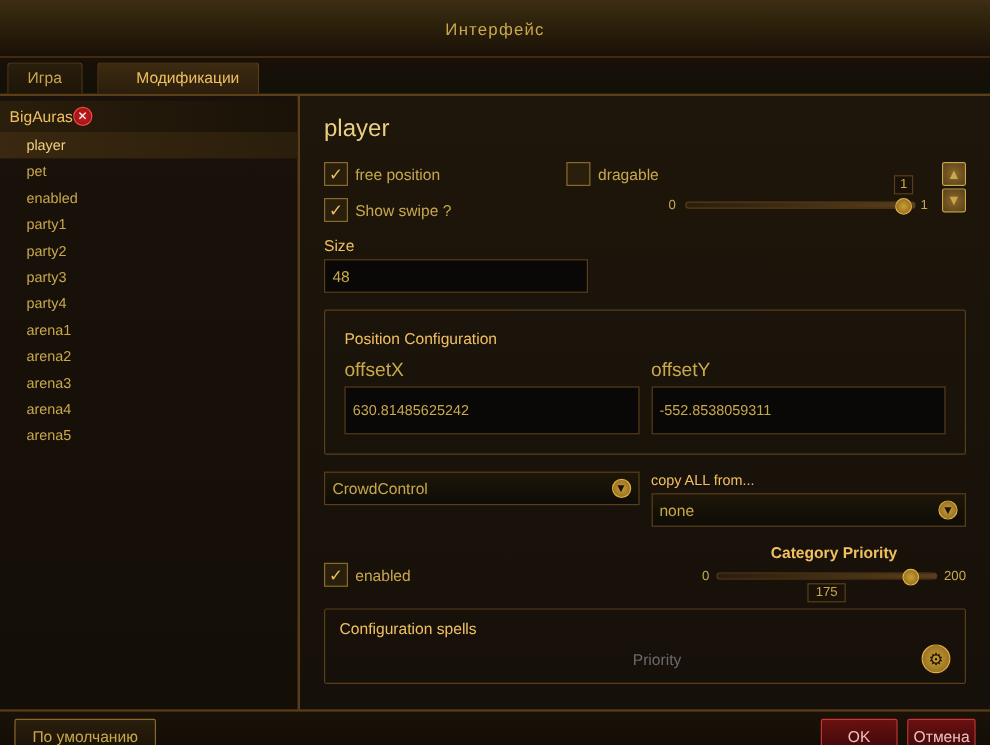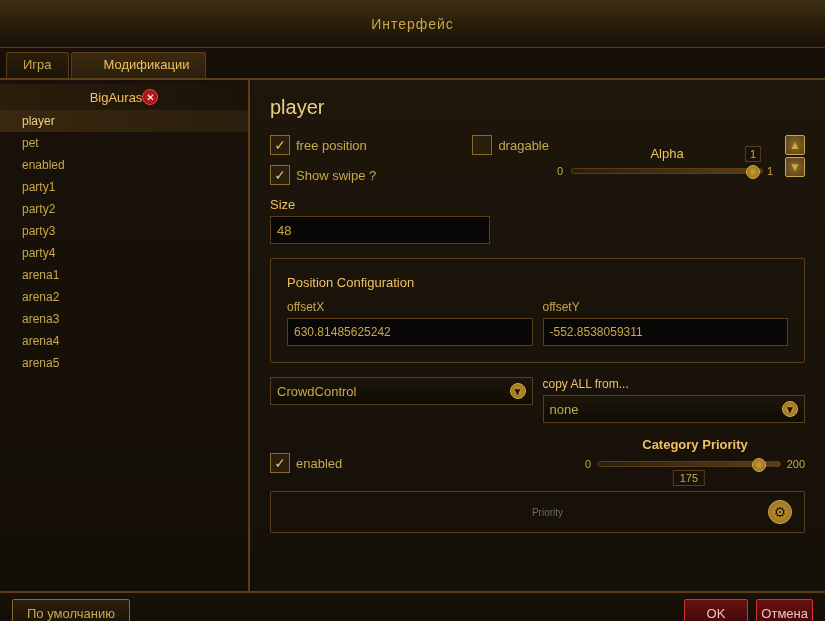--- a/index.html
+++ b/index.html
@@ -32,21 +32,21 @@
       font-size: 14px;
       letter-spacing: 1px;
     }
 
     
     .tab-bar {
       display: flex;
       padding: 4px 0 0 6px;
       background: linear-gradient(to bottom, #1a1008, #111008);
       border-bottom: 2px solid #5a3e1a;
-      gap: 2px;
+      gap: 12px;
       height: 32px;
     }
 
     .tab {
       padding: 4px 16px;
       background: linear-gradient(to bottom, #2a1e0c, #1e1508);
       border: 1px solid #5a3e1a;
       border-bottom: none;
       color: #c8a84b;
       cursor: pointer;
@@ -71,21 +71,21 @@
       width: 250px;
       background: linear-gradient(to bottom, #1a120a, #130e06);
       border-right: 2px solid #5a3e1a;
       overflow-y: auto;
       padding: 4px 0;
     }
 
     .sidebar-group-header {
       display: flex;
       align-items: center;
-      justify-content: center;
+      justify-content: flex-start;
       padding: 5px 8px;
       background: linear-gradient(to right, #2a1e0c, #1a1208);
       color: #f0c060;
       font-size: 13px;
       cursor: pointer;
     }
 
     .sidebar-close-btn {
       width: 16px;
       height: 16px;
@@ -258,27 +258,27 @@
       display: flex;
       gap: 10px;
     }
 
     .field-col {
       flex: 1;
     }
 
     .field-col-label {
       color: #c8a84b;
-      font-size: 12px;
+      font-size: 16px;
       margin-bottom: 4px;
     }
 
     .field-col-input {
       width: 100%;
-      height: 28px;
+      height: 40px;
       background: #0a0806;
       border: 1px solid #5a3e1a;
       color: #c8a84b;
       padding: 0 6px;
       font-size: 12px;
     }
 
     
     .categories-row {
       display: flex;
@@ -340,21 +340,21 @@
     }
 
     .spells-title {
       color: #f0c060;
       font-size: 13px;
       margin-bottom: 6px;
     }
 
     .spells-label {
       color: #6a6a6a;
-      font-size: 10px;
+      font-size: 13px;
       text-align: center;
       padding-left: 20px;
     }
 
     .gear-btn {
       width: 24px;
       height: 24px;
       background: radial-gradient(circle, #c8a030, #8a6020);
       border-radius: 50%;
       border: 1px solid #e0b040;
@@ -480,23 +480,20 @@
       </div>
 
       <div style="display:flex; flex-direction:row; align-items:flex-end; gap:8px; min-width:230px;">
 
         <div class="checkbox-row" style="align-self:flex-start; margin-left:10px;">
           <div class="checkbox-img"></div>
           <span class="checkbox-label">dragable</span>
         </div>
 
         <div class="alpha-section">
-          <div style="display:flex; align-items:center; gap:8px; width:100%; justify-content:center;">
-            <span class="alpha-label">Alpha</span>
-          </div>
           <div class="slider-row">
             <span class="slider-label">0</span>
             <div class="slider-track" style="position:relative; height:6px;">
               <div class="slider-thumb" style="right:2px; left:auto;">
                 <div style="position:absolute; bottom:16px; left:50%; transform:translateX(-50%); background:#1a1208; border:1px solid #5a3e1a; color:#c8a84b; font-size:11px; padding:1px 4px; min-width:16px; text-align:center;">1</div>
               </div>
             </div>
             <span class="slider-label">1</span>
           </div>
         </div>
@@ -559,20 +556,21 @@
             </div>
             <div style="position:absolute; bottom:-20px; left:50%; transform:translateX(-50%); background:#1a1208; border:1px solid #5a3e1a; color:#c8a84b; font-size:11px; padding:1px 6px; min-width:28px; text-align:center;">175</div>
           </div>
           <span style="color:#c8a84b; font-size:11px;">200</span>
         </div>
       </div>
     </div>
 
     <div style="margin-top:18px;">
       <div class="spells-section">
+        <div class="spells-title">Configuration spells</div>
         <div style="display:flex; justify-content:flex-end; align-items:center; position:relative; min-height:24px;">
           <span class="spells-label" style="position:absolute; left:50%; transform:translateX(-50%);">Priority</span>
           <div class="gear-btn" style="position:relative; right:0; bottom:0; width:24px; height:24px; flex-shrink:0;">⚙</div>
         </div>
       </div>
     </div>
 
   </div>
 </div>
 

